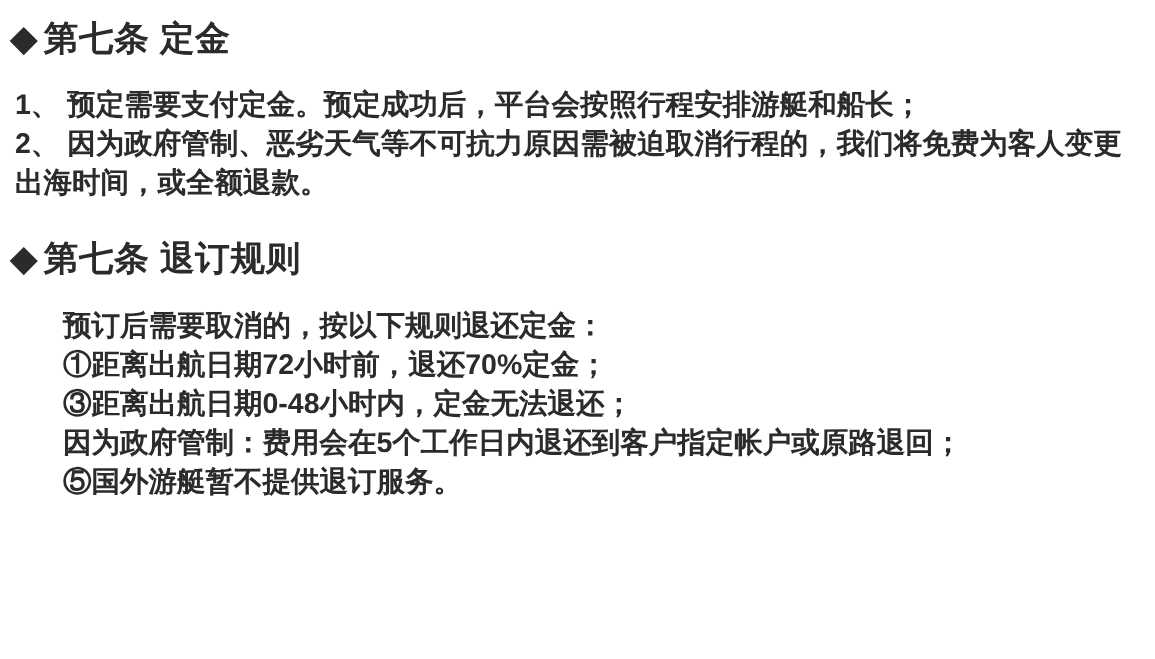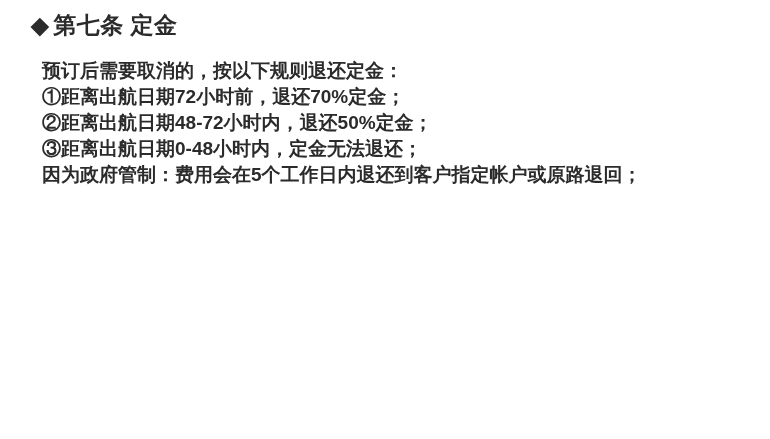--- a/index.html
+++ b/index.html
@@ -17,21 +17,21 @@
   }
   .doc {
     width: 770px;
     height: 439px;
     box-sizing: border-box;
   }
   .section-heading {
     font-size: 23px;
     line-height: 30px;
     margin: 0;
-    padding-left: 31px;
+    padding-left: 7px;
     letter-spacing: 0.5px;
     color: #2b2b2b;
     white-space: nowrap;
   }
   .heading-first {
     margin-top: 10px;
   }
   .heading-second {
     margin-top: 21px;
   }
@@ -58,23 +58,28 @@
     padding: 0;
   }
 </style>
 </head>
 <body>
 
 <div class="doc">
 
   <h1 class="section-heading heading-first"><span class="diamond">◆</span><span>第七条 定金</span></h1>
 
+  <div class="body-block deposit-block">
+    <p class="body-line">1、 预定需要支付定金。预定成功后，平台会按照行程安排游艇和船长；</p>
+    <p class="body-line">2、 因为政府管制、恶劣天气等不可抗力原因需被迫取消行程的，我们将免费为客人变更出海时间，或全额退款。</p>
+  </div>
 
+  <h1 class="section-heading heading-second"><span class="diamond">◆</span><span>第七条 退订规则</span></h1>
 
   <div class="body-block rules-block">
     <p class="body-line">预订后需要取消的，按以下规则退还定金：</p>
     <p class="body-line">①距离出航日期72小时前，退还70%定金；</p>
-    <p class="body-line">②距离出航日期48-72小时内，退还50%定金；</p>
     <p class="body-line">③距离出航日期0-48小时内，定金无法退还；</p>
     <p class="body-line">因为政府管制：费用会在5个工作日内退还到客户指定帐户或原路退回；</p>
+    <p class="body-line">⑤国外游艇暂不提供退订服务。</p>
   </div>
 
 </div>
 
 </body></html>

